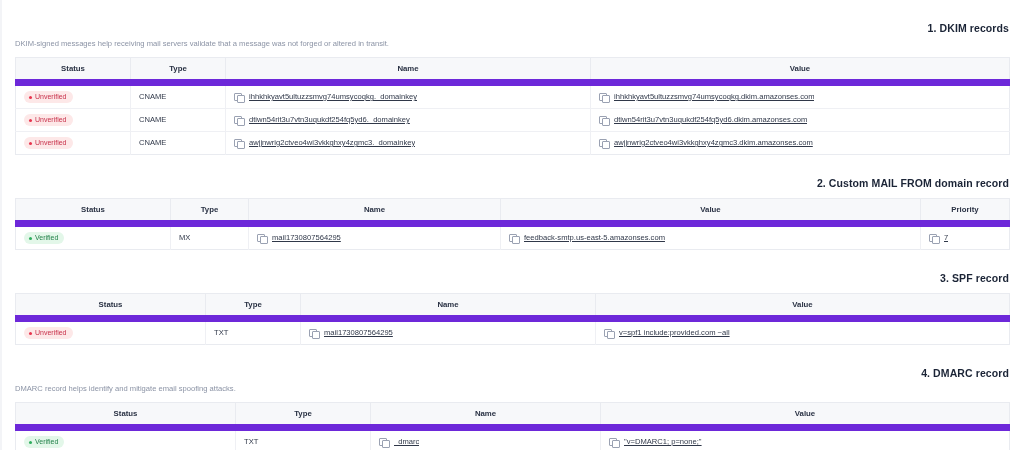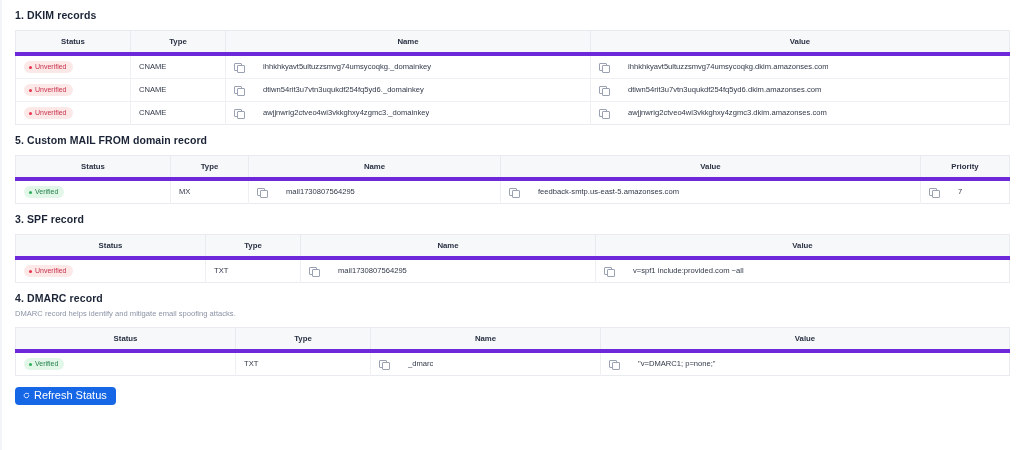--- a/index.html
+++ b/index.html
@@ -32,22 +32,23 @@
     background: #f3f4f7;
   }
 
   .section { position: relative; }
   .section-title {
     font-size: 10.5px;
     font-weight: bold;
     color: #1b2436;
     letter-spacing: 0.1px;
     margin: 0;
-    padding-top: 9px;
+    padding-top: 22px;
     line-height: 13px;
+    text-align: right;
   }
   .section-desc {
     font-size: 7.6px;
     color: #8b93a5;
     margin: 0;
     padding-top: 4px;
     line-height: 10px;
   }
 
   table.records {
@@ -59,21 +60,21 @@
     table-layout: fixed;
   }
   table.records thead th {
     background: #f7f8fa;
     font-size: 7.8px;
     font-weight: bold;
     color: #2a3244;
     text-align: center;
     padding: 6px 4px;
     border-right: 1px solid #e9ebf0;
-    border-bottom: 4px solid #6d28d9;
+    border-bottom: 7px solid #6d28d9;
     height: 19px;
     line-height: 9px;
     overflow: hidden;
     white-space: nowrap;
   }
   table.records thead th:last-child { border-right: none; }
   table.records tbody td {
     font-size: 7.6px;
     color: #303849;
     padding: 5px 8px;
@@ -109,21 +110,22 @@
     display: inline-block;
   }
   .badge.unverified { background: #fde8e8; color: #c8304a; }
   .badge.unverified .dot { background: #e8344e; }
   .badge.verified { background: #e3f7e9; color: #23824a; }
   .badge.verified .dot { background: #2fae5e; }
 
   .copy-cell {
     display: flex;
     align-items: center;
-    gap: 20px;
+    gap: 6px;
+    text-decoration: underline;
   }
   .copy-icon {
     flex: 0 0 auto;
     width: 9px;
     height: 9px;
     position: relative;
     display: inline-block;
   }
   .copy-icon::before {
     content: "";
@@ -170,20 +172,21 @@
   .refresh-icon svg { display: block; }
 </style>
 </head>
 <body>
 
 <div class="page">
   <div class="left-rail"></div>
 
   <div class="section">
     <h3 class="section-title">1. DKIM records</h3>
+    <p class="section-desc">DKIM-signed messages help receiving mail servers validate that a message was not forged or altered in transit.</p>
     <table class="records">
       <colgroup>
         <col style="width:115px">
           <col style="width:95px">
           <col style="width:365px">
           <col style="width:419px">
       </colgroup>
       <thead>
         <tr>
           <th>Status</th>
@@ -254,21 +257,21 @@
               <span class="copy-icon"></span>
               <span class="copy-text">awjjnwrig2ctveo4wi3vkkghxy4zgmc3.dkim.amazonses.com</span>
             </span>
           </td>
         </tr>
       </tbody>
     </table>
   </div>
 
   <div class="section">
-    <h3 class="section-title">5. Custom MAIL FROM domain record</h3>
+    <h3 class="section-title">2. Custom MAIL FROM domain record</h3>
     <table class="records">
       <colgroup>
         <col style="width:155px">
           <col style="width:78px">
           <col style="width:252px">
           <col style="width:420px">
           <col style="width:89px">
       </colgroup>
       <thead>
         <tr>

